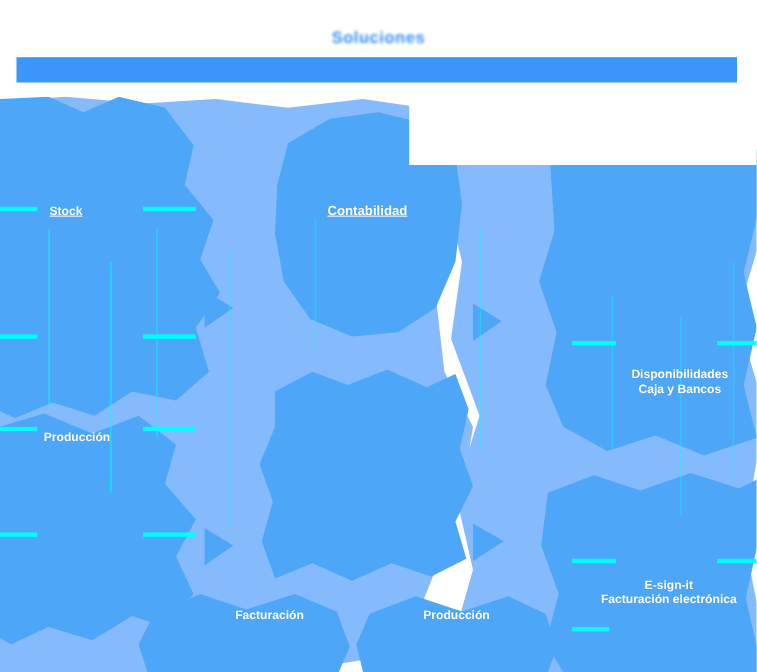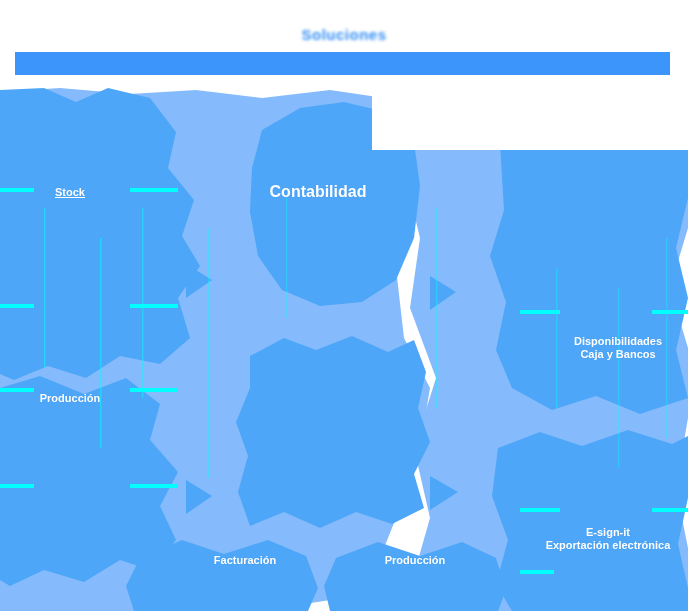--- a/index.html
+++ b/index.html
@@ -59,22 +59,22 @@
     position: absolute;
     color: #ffffff;
     font-weight: bold;
     font-size: 11px;
     line-height: 13px;
     text-align: center;
     white-space: pre-line;
     user-select: none;
     text-shadow: 0 0 1px rgba(40,120,210,0.35);
   }
-  .lbl-stock        { left:  18px; top: 186px; width: 104px; text-decoration: underline; }
-  .lbl-contabilidad { left: 250px; top: 185px; width: 136px; font-size: 16px; }
+  .lbl-stock        { left:  8px; top: 186px; width: 104px; text-decoration: underline; }
+  .lbl-contabilidad { left: 266px; top: 185px; width: 136px; font-size: 12px; text-decoration: underline; }
   .lbl-disp         { left: 548px; top: 287px; width: 140px; margin-top: 48px; }
   .lbl-produccion   { left:  18px; top: 392px; width: 104px; }
   .lbl-cuentas      { left: 256px; top: 371px; width: 148px; }
   .lbl-exportacion  { left: 182px; top: 554px; width: 126px; }
   .lbl-facturacion  { left: 352px; top: 554px; width: 126px; }
   .lbl-esign        { left: 528px; top: 526px; width: 160px; }
 </style>
 </head>
 <body>
 
@@ -189,15 +189,15 @@
 Caja y Bancos</div>
 
   <div class="label lbl-produccion">Producción</div>
 
 
   <div class="label lbl-exportacion">Facturación</div>
 
   <div class="label lbl-facturacion">Producción</div>
 
   <div class="label lbl-esign">E-sign-it
-Exportación electrónica</div>
+Facturación electrónica</div>
 
 </div>
 
 </body></html>

